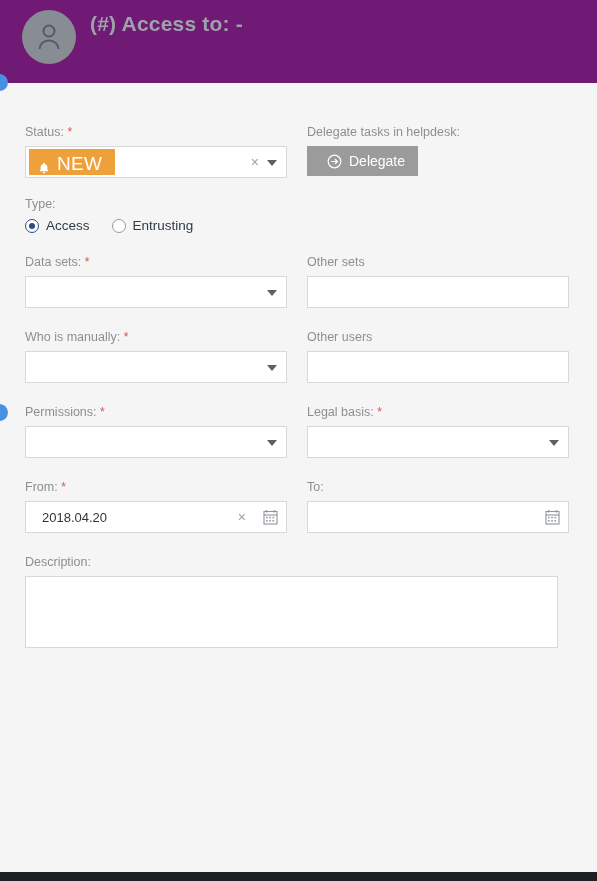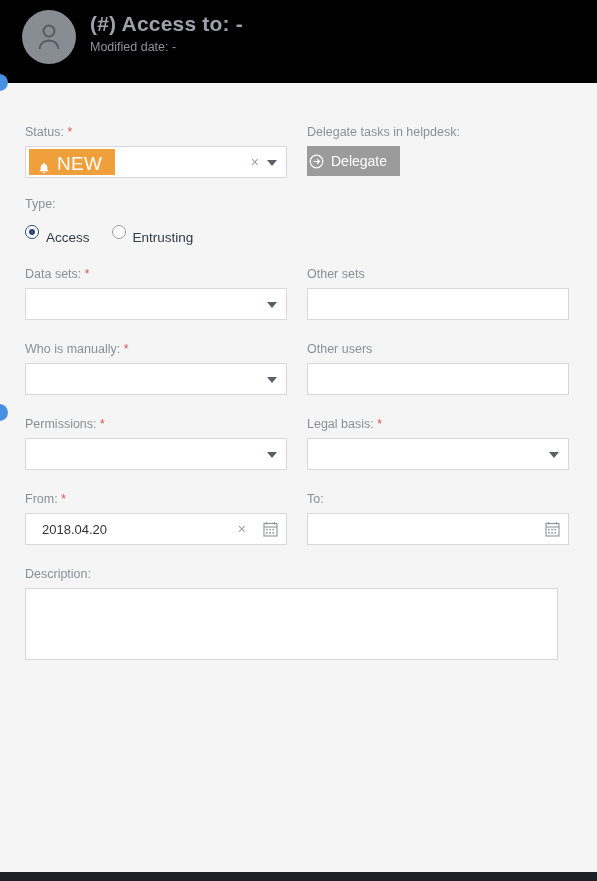--- a/index.html
+++ b/index.html
@@ -14,21 +14,21 @@
     overflow: hidden;
     position: relative;
   }
 
   
   .header {
     position: absolute;
     top: 0; left: 0;
     width: 597px;
     height: 83px;
-    background: #000000;
+    background: #701a75;
     display: flex;
     align-items: flex-start;
     padding: 8px 0 0 22px;
   }
   .avatar {
     width: 54px; height: 54px;
     border-radius: 50%;
     background: #888d94;
     flex: 0 0 auto;
     position: relative;
@@ -156,30 +156,30 @@
   }
   .radio.on { border: 1px solid #2c4a7c; }
   .radio.on::after {
     content: "";
     position: absolute;
     left: 3px; top: 3px;
     width: 6px; height: 6px;
     border-radius: 50%;
     background: #2c4a7c;
   }
-  .radio-lbl { font-size: 13.5px; color: #2f3b47; margin-top: 12px; }
+  .radio-lbl { font-size: 13.5px; color: #2f3b47; }
 
   
   .btn-delegate {
     display: inline-flex;
     align-items: center;
     background: #9b9b9b;
     color: #fff;
     height: 30px;
-    padding: 0 13px 0 2px;
+    padding: 0 13px 0 20px;
     font-size: 14px;
     border: none;
     font-family: "Liberation Sans", sans-serif;
   }
   .btn-delegate .ico { margin-right: 7px; display: inline-flex; }
 
   
   .desc-box {
     height: 72px;
     background: #fff;
@@ -220,21 +220,20 @@
 
 <div class="header">
   <div class="avatar">
     <svg width="26" height="28" viewBox="0 0 26 28">
       <circle cx="13" cy="8" r="5.5" fill="none" stroke="#555b63" stroke-width="2"></circle>
       <path d="M3.5 26 a9.5 8.5 0 0 1 19 0" fill="none" stroke="#555b63" stroke-width="2"></path>
     </svg>
   </div>
   <div class="header-text">
     <div class="header-title">(#) Access to: -</div>
-    <div class="header-sub">Modified date: -</div>
   </div>
 </div>
 
 <div class="edge-dot d1"></div>
 <div class="edge-dot d2"></div>
 
 <div class="body-area">
   <div class="form">
 
     <div class="row">

